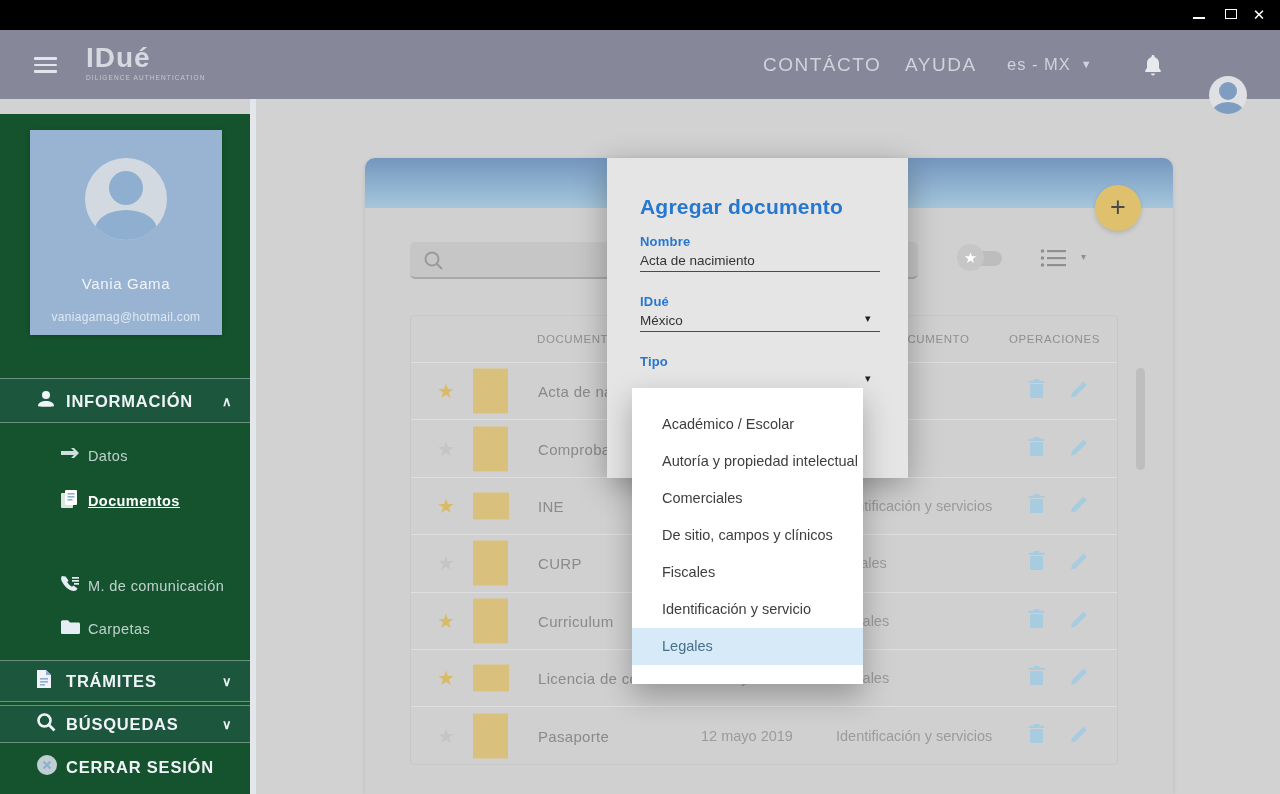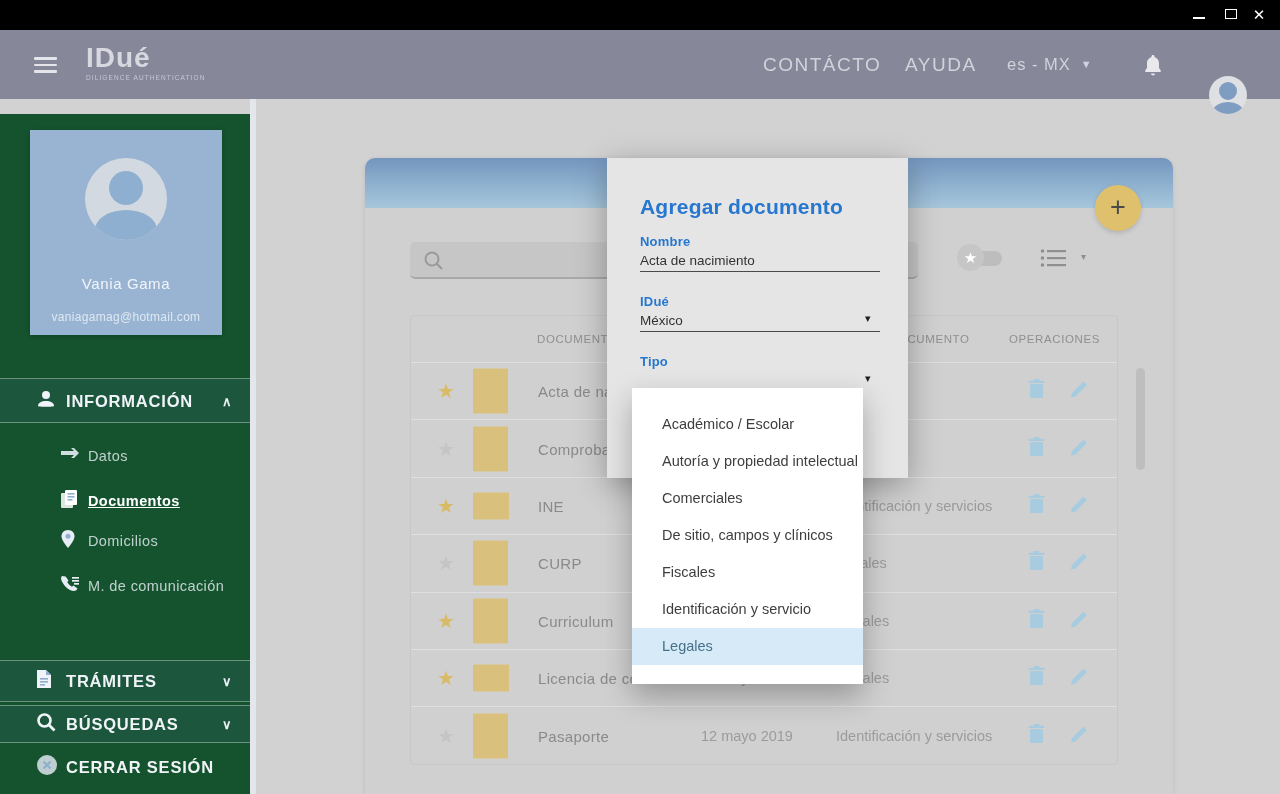--- a/index.html
+++ b/index.html
@@ -171,39 +171,38 @@
       <svg width="18" height="20" viewBox="0 0 18 20">
           <rect x="1" y="4" width="12" height="15" rx="1" fill="#FFFFFF" opacity="0.85"></rect>
           <rect x="5" y="1" width="12" height="15" rx="1" fill="#FFFFFF"></rect>
           <rect x="7.5" y="4" width="7" height="1.6" fill="#8FAFD0"></rect>
           <rect x="7.5" y="7" width="7" height="1.6" fill="#8FAFD0"></rect>
           <rect x="7.5" y="10" width="5" height="1.6" fill="#8FAFD0"></rect>
         </svg>
     </span>
     <span class="lbl">Documentos</span>
   </div>
-  <div class="nav-item ni-domic">
-    <span class="ico">
-      <svg width="16" height="20" viewBox="0 0 16 20">
-          <path fill="#E6EDF4" d="M8 1C4.1 1 1.5 3.8 1.5 7.3 1.5 12 8 19 8 19s6.5-7 6.5-11.7C14.5 3.8 11.9 1 8 1z"></path>
-          <circle cx="8" cy="7.2" r="2.5" fill="#8FAFD0"></circle>
-        </svg>
-    </span>
-    <span class="lbl">Domicilios</span>
-  </div>
   <div class="nav-item ni-mcom">
     <span class="ico">
       <svg width="20" height="18" viewBox="0 0 20 18">
           <path fill="#E6EDF4" d="M2 1C1 2 0.5 4 2.5 7.5S7 13.5 10 15s5.5 1 6.5 0l1-1.6-4-2.9-1.6 1.2c-1.5-.6-4-3.1-4.6-4.6L8.5 5.5 5.6 1.5z"></path>
           <rect x="12" y="2" width="7" height="1.7" fill="#E6EDF4"></rect>
           <rect x="12" y="5" width="7" height="1.7" fill="#E6EDF4"></rect>
           <rect x="14" y="8" width="5" height="1.7" fill="#E6EDF4"></rect>
         </svg>
     </span>
     <span class="lbl">M. de comunicación</span>
+  </div>
+  <div class="nav-item ni-carp">
+    <span class="ico">
+      <svg width="20" height="16" viewBox="0 0 20 16">
+          <path fill="#E6EDF4" d="M1 3c0-1 .6-1.8 1.6-1.8H8l2 2.3h8.4c.9 0 1.6.7 1.6 1.6v8.3c0 1-.7 1.7-1.6 1.7H2.6C1.6 15.1 1 14.4 1 13.4z"></path>
+        </svg>
+    </span>
+    <span class="lbl">Carpetas</span>
   </div>
 
   <div class="nav-band band-tram">
     <span class="band-icon">
       <svg width="16" height="20" viewBox="0 0 16 20">
           <path fill="#F0F4F8" d="M1 1h9l5 5v13H1z"></path>
           <path fill="#8FAFD0" d="M10 1l5 5h-5z"></path>
           <rect x="4" y="9" width="8" height="1.6" fill="#8FAFD0"></rect>
           <rect x="4" y="12" width="8" height="1.6" fill="#8FAFD0"></rect>
           <rect x="4" y="15" width="5" height="1.6" fill="#8FAFD0"></rect>

